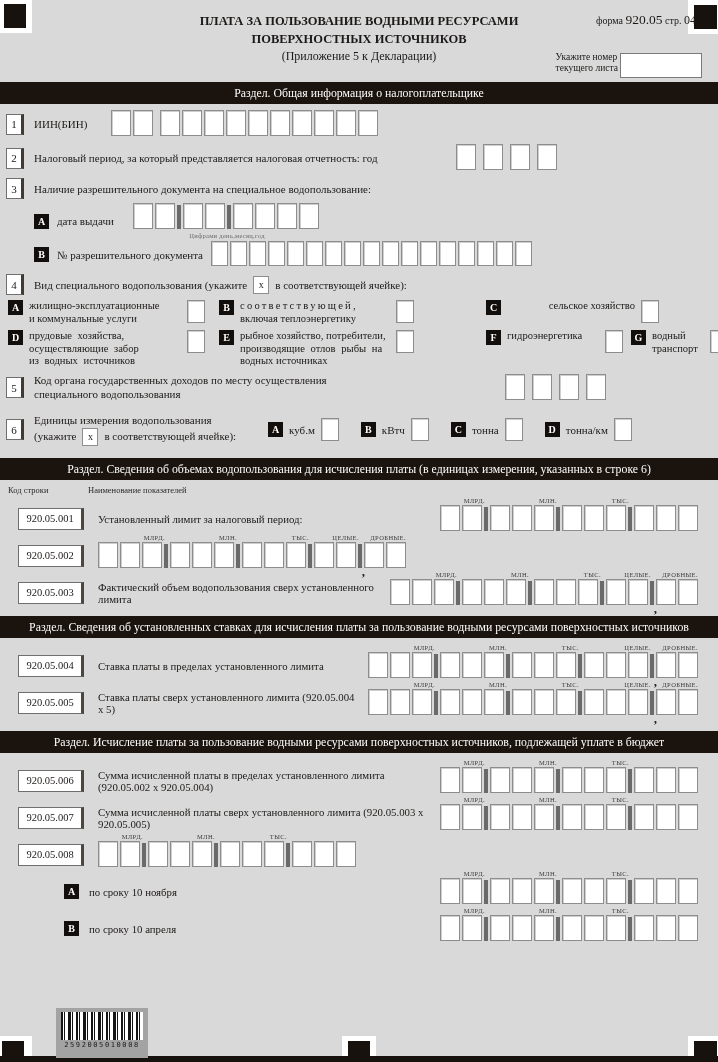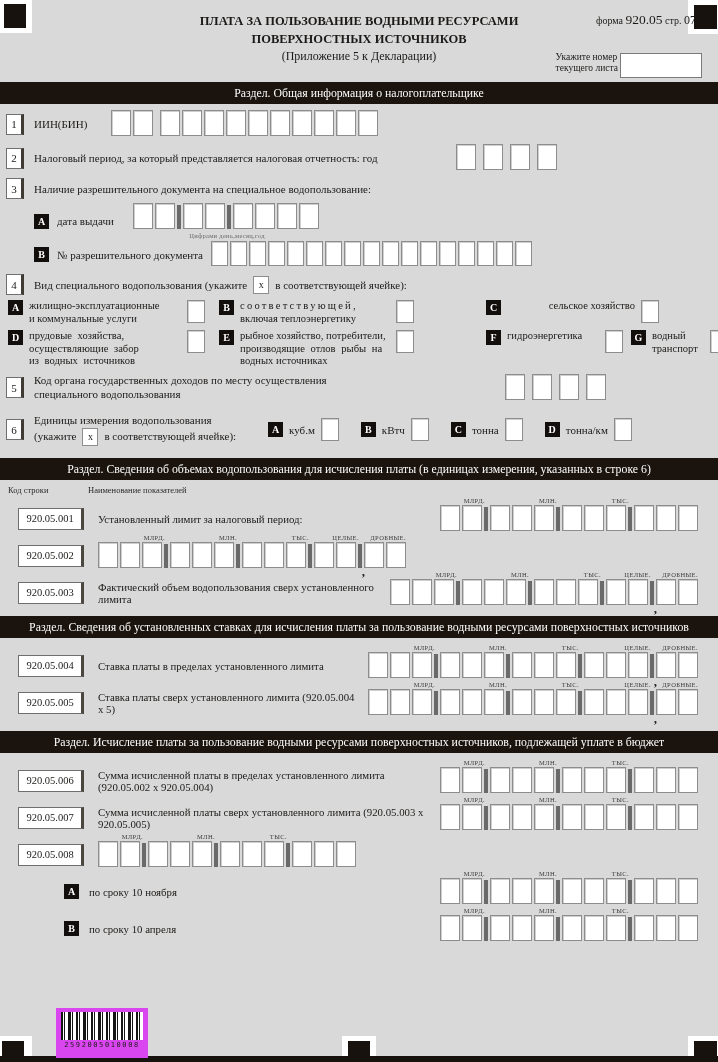--- a/index.html
+++ b/index.html
@@ -58,21 +58,21 @@
   .theader{display:flex;font-size:8.5px;padding:1px 8px;color:#2a2a2a;}
   .theader .c1{width:80px;}
   .trow{display:flex;align-items:center;margin:9px 0;padding:0 18px;font-size:10.8px;}
   .codebox{flex:none;width:62px;height:20px;background:#fff;border:1px solid #6f6f6f;border-right:3px solid #4c4641;
            display:flex;align-items:center;justify-content:center;font-size:10.5px;margin-right:14px;}
   .tlabel{flex:1;padding-right:6px;}
   .trow.sub{padding-left:64px;}
   .trow.sub .tlabel{flex:1;margin-left:10px;}
 
   
-  .barcode{position:absolute;left:56px;top:1008px;width:88px;height:46px;background:#d946ef;padding:2px 2px;}
+  .barcode{position:absolute;left:56px;top:1008px;width:88px;height:46px;background:#a3a3a3;padding:2px 2px;}
   .bars{height:28px;margin:2px 3px 0;background:repeating-linear-gradient(90deg,
         #141414 0 1.5px,#fff 1.5px 3px,#141414 3px 4px,#fff 4px 7px,
         #141414 7px 9.5px,#fff 9.5px 11px,#141414 11px 12px,#fff 12px 15px);}
   .bdigits{font-family:"DejaVu Sans Mono",monospace;font-size:7px;letter-spacing:1.6px;text-align:center;margin-top:1px;}
 </style>
 </head>
 <body>
 
 <div class="page">
 
@@ -91,21 +91,21 @@
   <div class="hdr">
     <div class="title">
       <div>ПЛАТА ЗА ПОЛЬЗОВАНИЕ ВОДНЫМИ РЕСУРСАМИ</div>
       <div>ПОВЕРХНОСТНЫХ ИСТОЧНИКОВ</div>
       <div class="sub">(Приложение  5 к Декларации)</div>
     </div>
     <div class="formref">
       <span>форма</span>
       <span class="big">920.05</span>
       <span>стр.</span>
-      <span class="num">07</span>
+      <span class="num">04</span>
     </div>
     <div class="sheetnote">
       <div>Укажите номер</div>
       <div>текущего  листа</div>
     </div>
     <div class="sheetinput"></div>
   </div>
 
   <div class="bar">Раздел. Общая информация о налогоплательщике</div>
 

